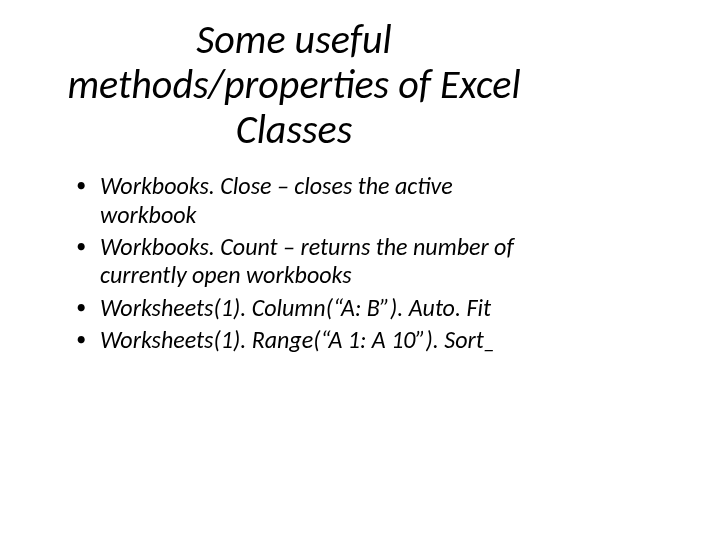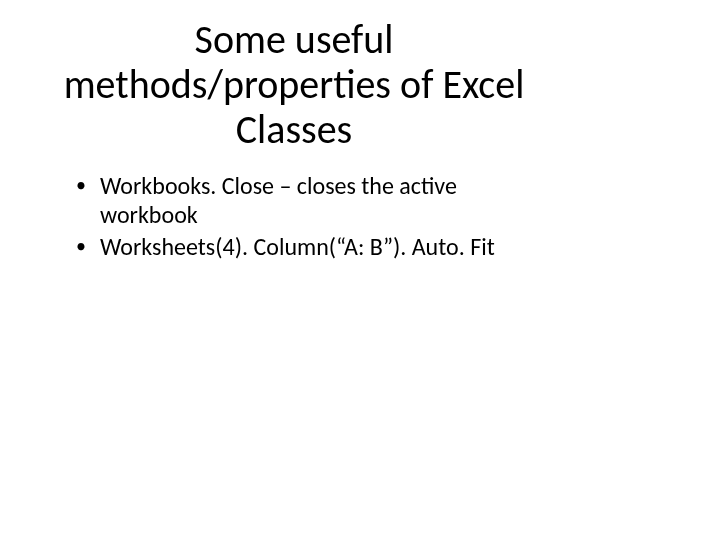--- a/index.html
+++ b/index.html
@@ -10,20 +10,21 @@
     background: #ffffff;
     font-family: Calibri, "Segoe UI", Arial, sans-serif;
     color: #000;
   }
   .slide {
     width: 588px;
     height: 540px;
     position: relative;
     box-sizing: border-box;
     padding: 18px 40px 0 40px;
+    font-style: italic;
   }
   .title {
     font-size: 40px;
     line-height: 1.12;
     text-align: center;
     margin: 0 0 20px 0;
     font-weight: 400;
   }
   ul.body {
     list-style: none;
@@ -46,15 +47,17 @@
     line-height: 1.3;
   }
 </style>
 </head>
 <body>
 
 <div class="slide">
   <h1 class="title">Some useful methods/properties of Excel Classes</h1>
   <ul class="body">
     <li>Workbooks. Close – closes the active workbook</li>
-    <li>Worksheets(4). Column(“A: B”). Auto. Fit</li>
+    <li>Workbooks. Count – returns the number of currently open workbooks</li>
+    <li>Worksheets(1). Column(“A: B”). Auto. Fit</li>
+    <li>Worksheets(1). Range(“A 1: A 10”). Sort_</li>
   </ul>
 </div>
 
 </body></html>

